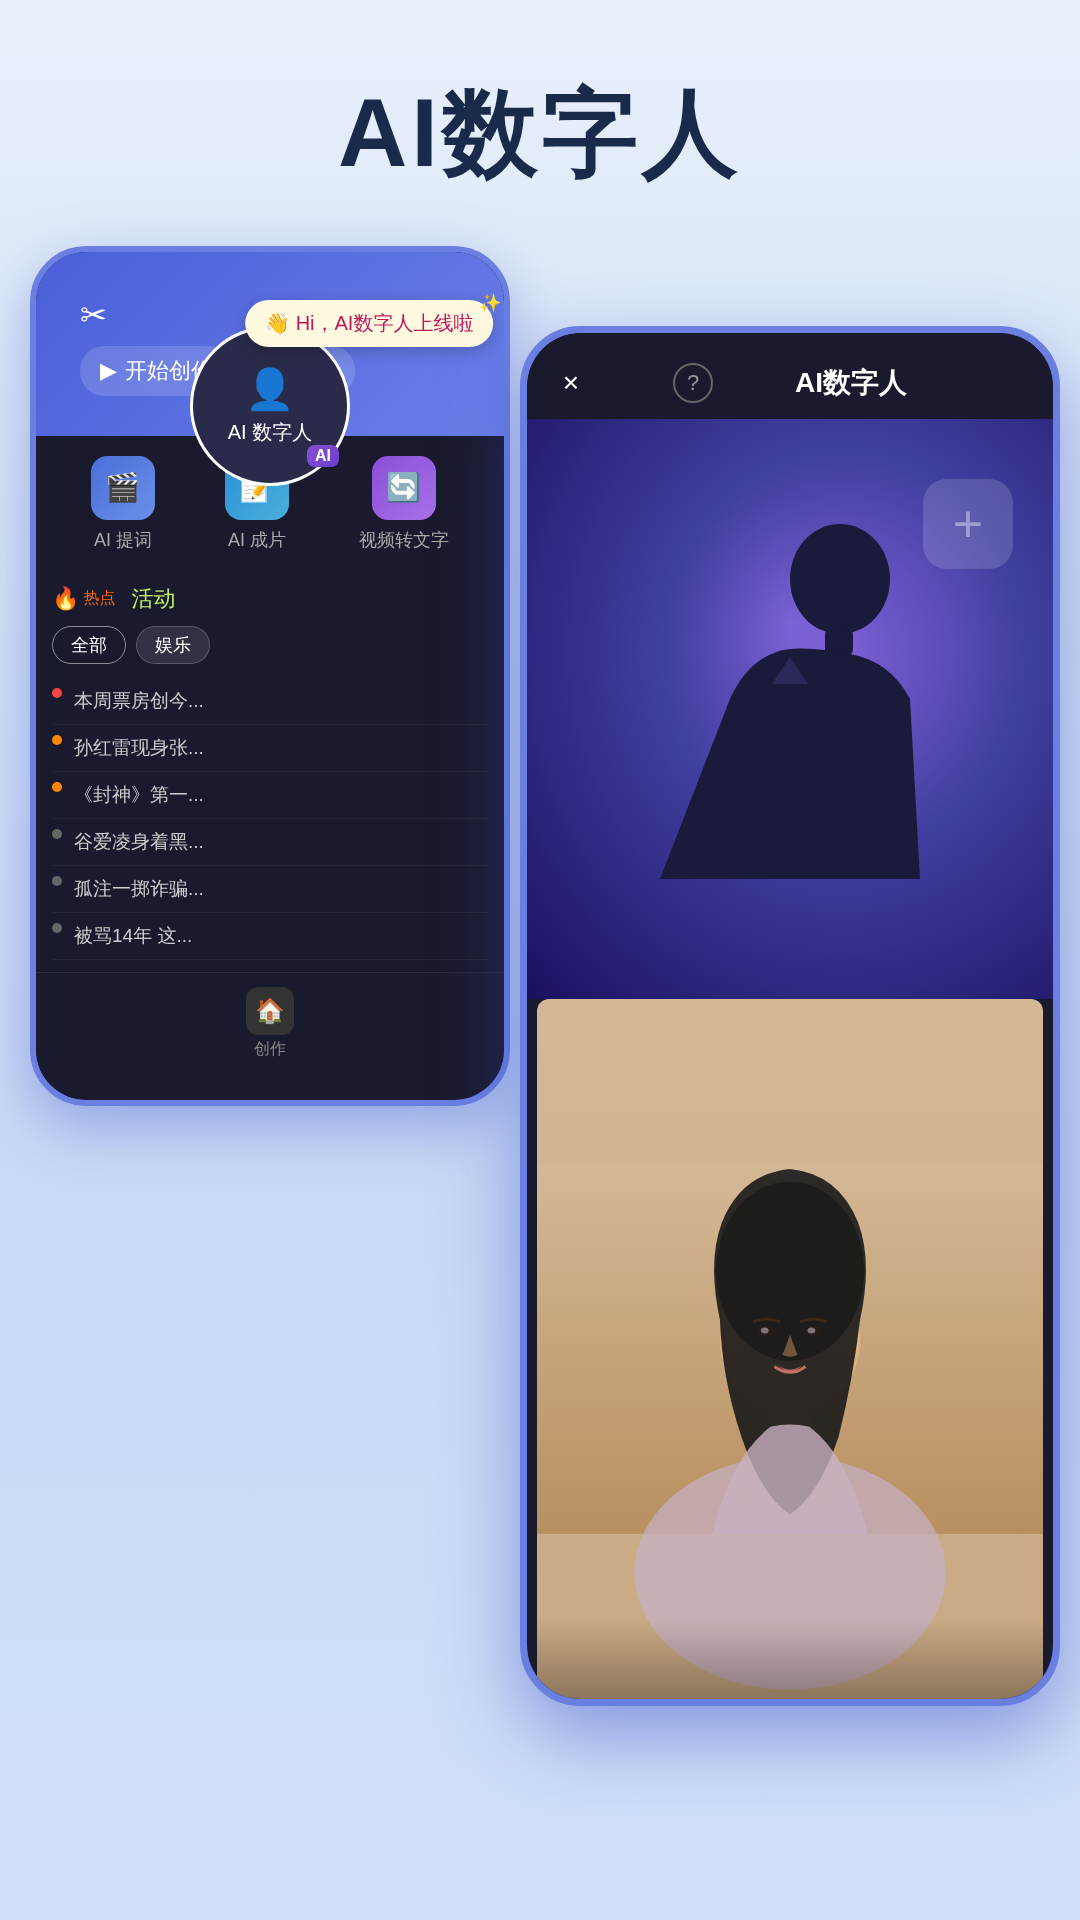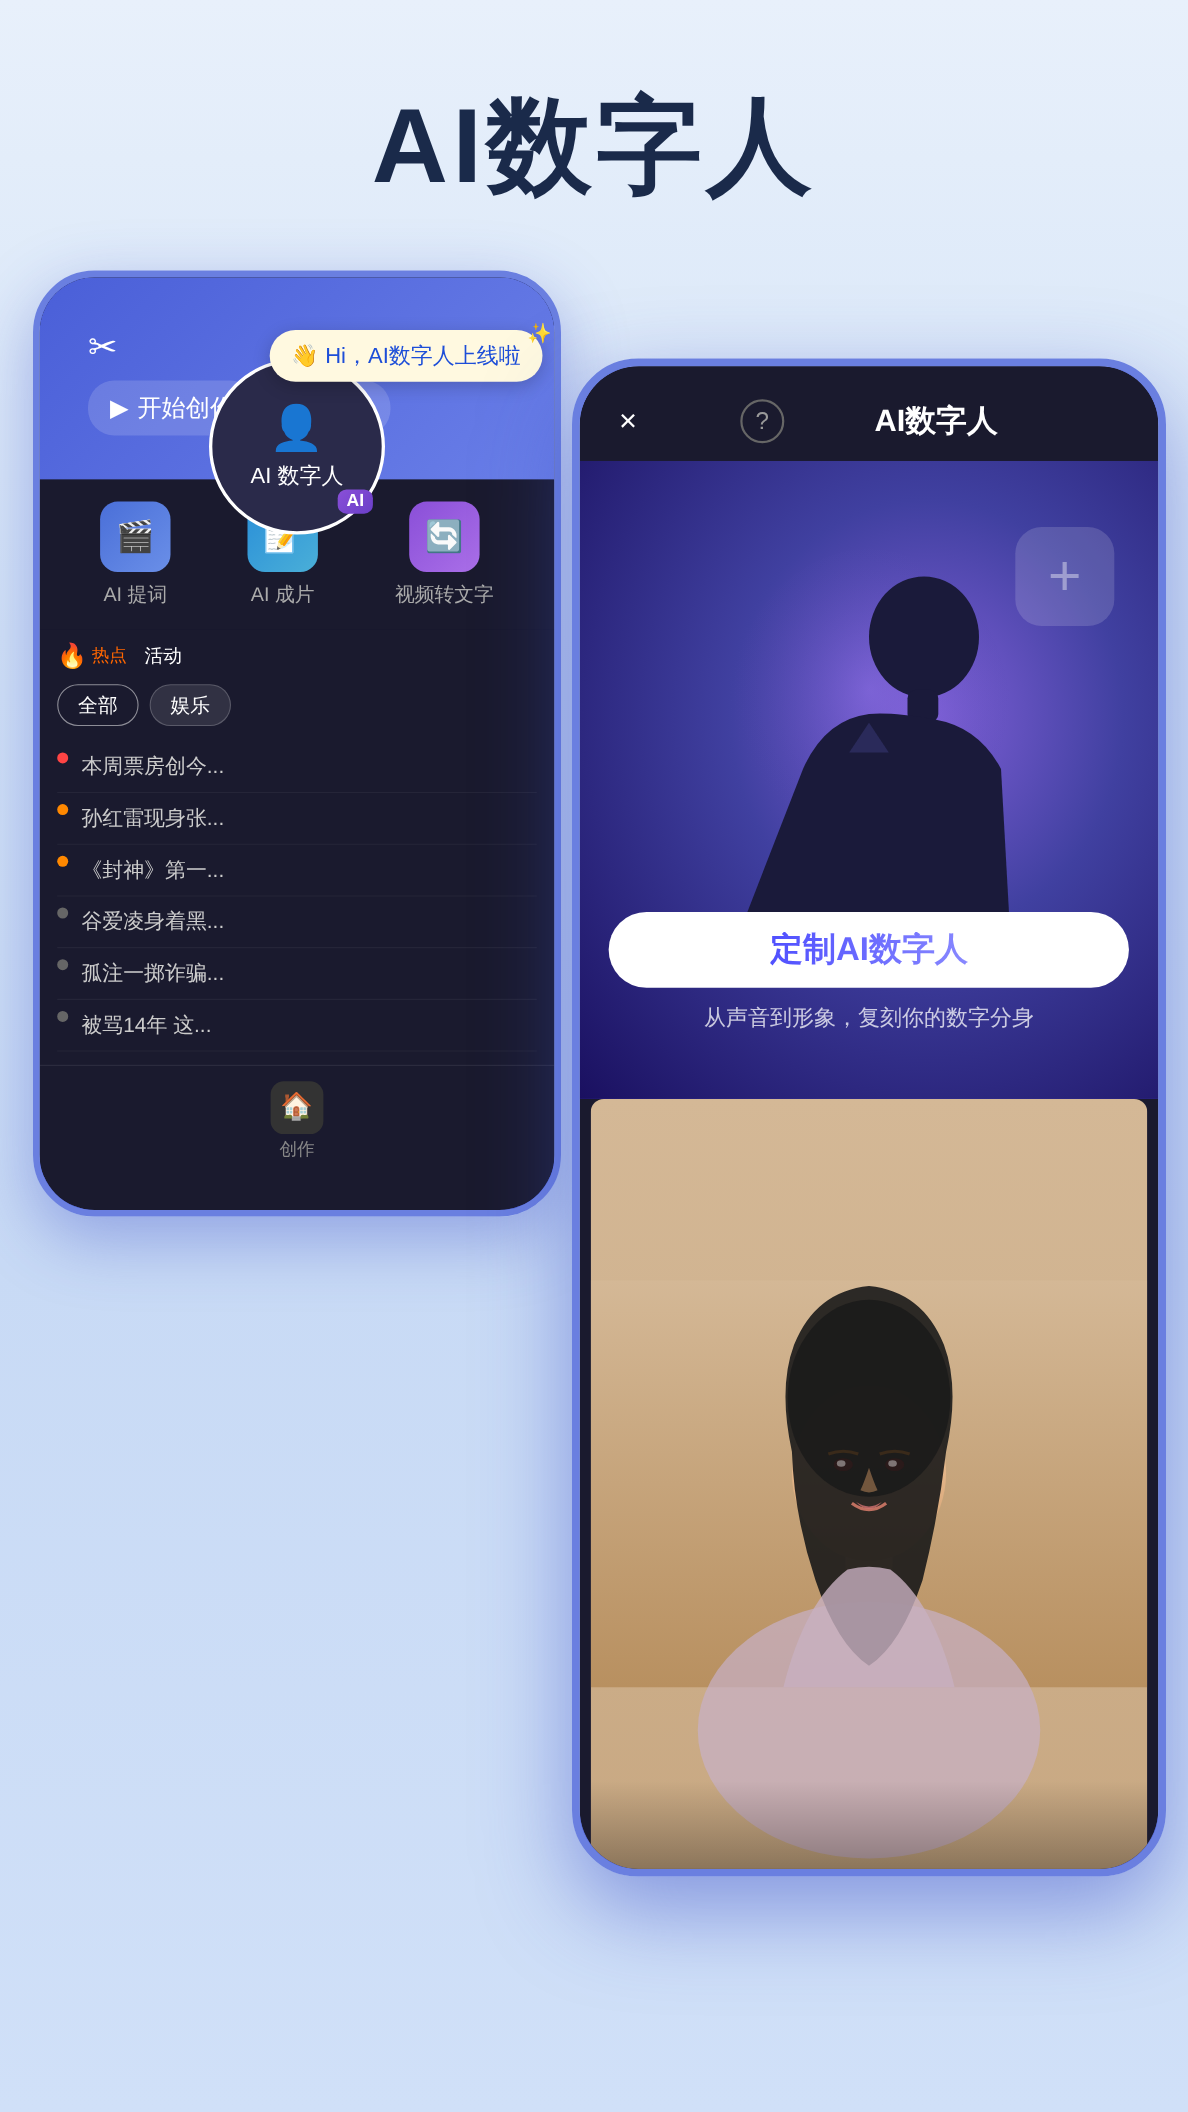--- a/index.html
+++ b/index.html
@@ -111,21 +111,21 @@
     
     .ai-popup {
       position: absolute;
       top: 24px;
       left: 50%;
       transform: translateX(-10%);
       background: #fff9e0;
       border-radius: 24px;
       padding: 10px 20px;
       font-size: 20px;
-      color: #1d4ed8;
+      color: #be185d;
       white-space: nowrap;
       box-shadow: 0 4px 16px rgba(0,0,0,0.2);
       z-index: 10;
     }
     .ai-popup::after {
       content: '✨';
       position: absolute;
       top: -8px;
       right: -8px;
       font-size: 18px;
@@ -201,21 +201,21 @@
       padding: 12px 16px;
     }
     .news-tabs {
       display: flex;
       gap: 16px;
       align-items: center;
       margin-bottom: 12px;
     }
     .hot-icon { color: #ff6600; font-size: 22px; }
     .hot-text { color: #ff6600; }
-    .news-tab-active { color: #ffffff; font-size: 17px; }
+    .news-tab-active { color: #bef264; font-size: 22px; }
 
     .filter-row {
       display: flex;
       gap: 10px;
       margin-bottom: 14px;
     }
     .filter-btn {
       background: rgba(255,255,255,0.1);
       border: 1px solid rgba(255,255,255,0.2);
       border-radius: 20px;
@@ -566,26 +566,20 @@
             <ellipse cx="190" cy="80" rx="50" ry="55" fill="#1a1a3a"></ellipse>
 
             <rect x="175" y="128" width="28" height="30" rx="8" fill="#1a1a3a"></rect>
 
             <path d="M80 200 Q100 155 140 150 Q160 148 200 155 Q240 162 260 200 L270 380 L10 380 Z" fill="#1a1a3a"></path>
 
             <path d="M140 158 L158 185 L122 185 Z" fill="#2a2a5a"></path>
           </svg>
         </div>
 
-        <div style="position:absolute;bottom:60px;left:50%;transform:translateX(-50%);text-align:center;width:90%;">
-          <div class="custom-btn-inner">
-            <span style="font-size:30px;font-weight:700;background:linear-gradient(90deg,#5050ff,#8888ff);-webkit-background-clip:text;-webkit-text-fill-color:transparent;background-clip:text;">定制AI数字人</span>
-          </div>
-          <div style="margin-top:14px;font-size:20px;color:rgba(255,255,255,0.75);">从声音到形象，复刻你的数字分身</div>
-        </div>
 
       </div>
 
       <div class="presenter-section">
         <div class="presenter-inner">
 
           <svg viewBox="0 0 520 380" style="width:100%;height:100%;position:absolute;top:0;left:0;" xmlns="http://www.w3.org/2000/svg">
             <defs>
               <linearGradient id="skinGrad" x1="0%" y1="0%" x2="0%" y2="100%">
                 <stop offset="0%" stop-color="#f0c8a0"></stop>

